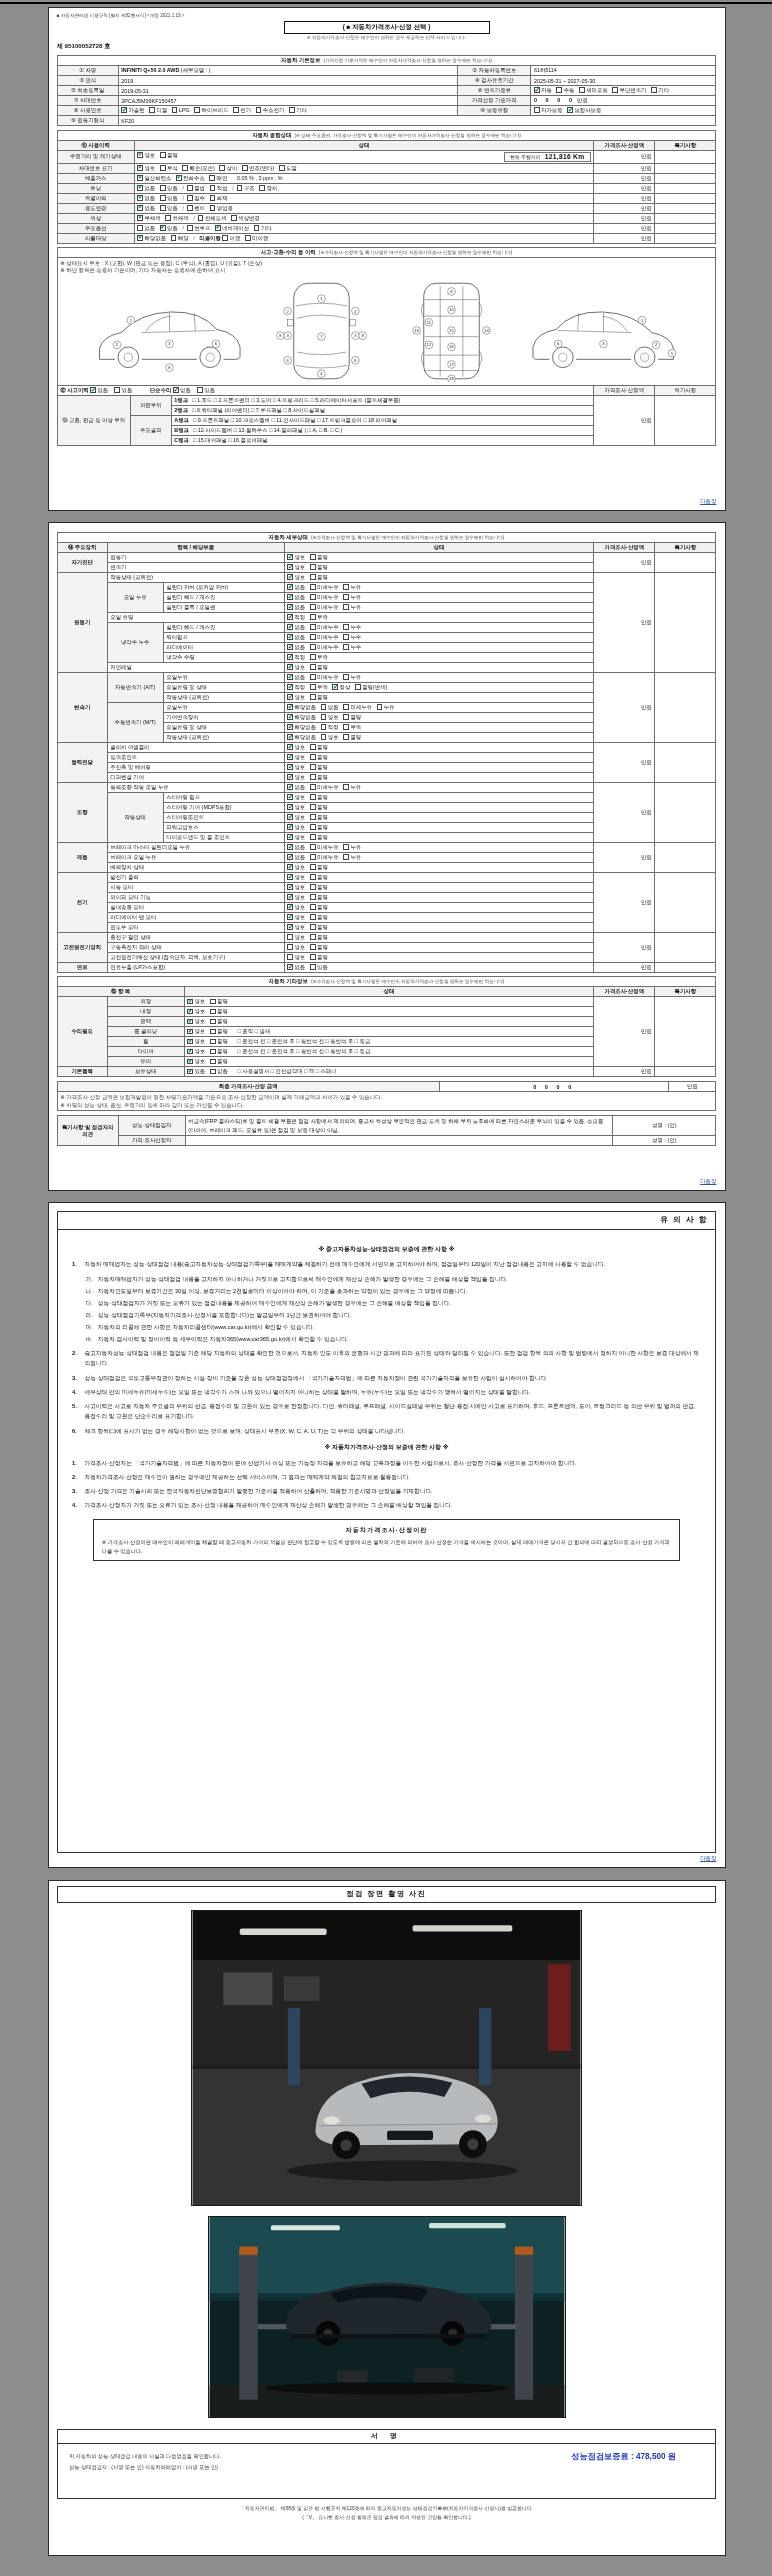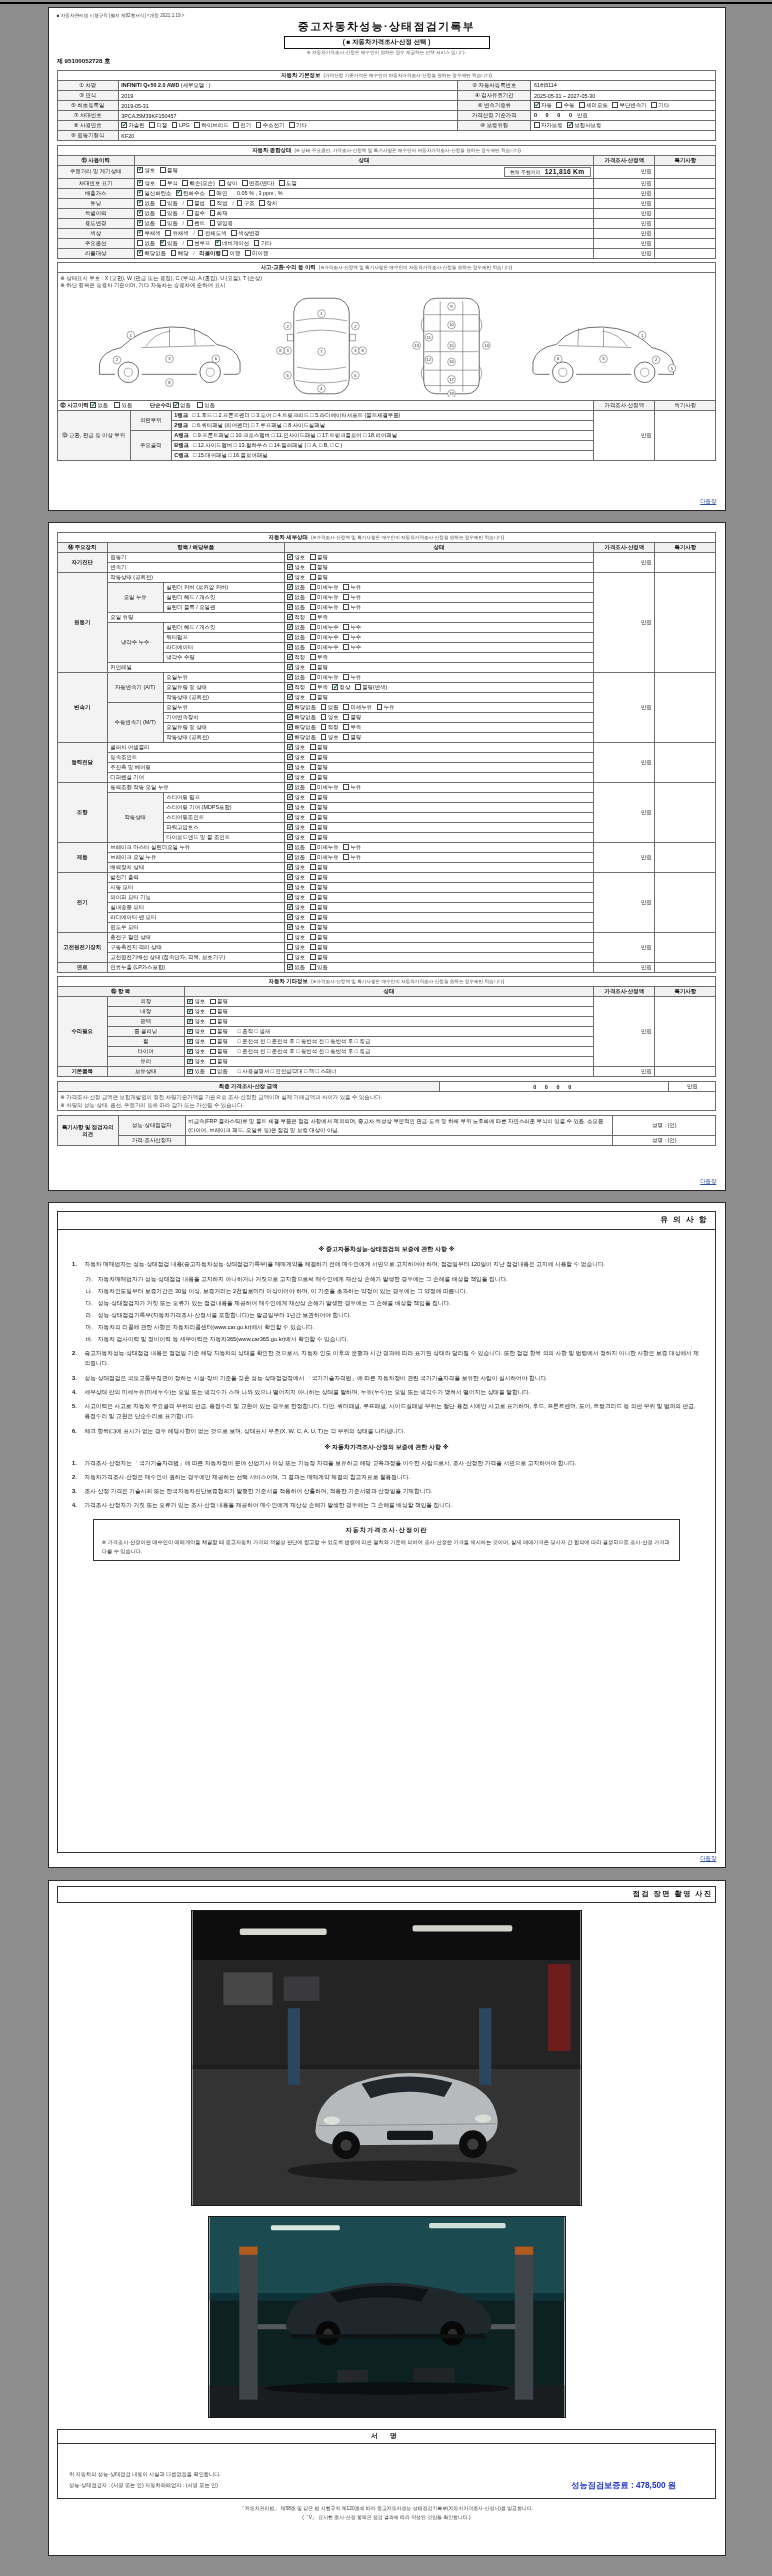--- a/index.html
+++ b/index.html
@@ -44,38 +44,37 @@
 .notice-title{text-align:right;font-weight:bold;font-size:7.7px;padding:3.6px;border-bottom:0.7px solid #333;letter-spacing:5.2px}
 .notice-body{padding:8.2px 14.4px;font-size:5.7px;line-height:1.85;flex:1}
 .nsect{text-align:center;font-weight:bold;margin:6.2px 0 4.1px;font-size:6px}
 .nitem{margin:3.6px 0;display:flex}
 .nsub{margin:1.5px 0 1.5px 13.4px;display:flex}
 .nno{flex:0 0 12.4px;font-weight:bold}
 .nsub .nno{font-weight:normal}
 .nbox{border:0.7px solid #333;margin:8.2px 20.6px 4.1px;padding:4.1px 8.2px}
 .nbox-title{text-align:center;font-weight:bold;margin-bottom:2.6px;font-size:6.2px;letter-spacing:1px}
 .nbox-text{font-size:5.2px;line-height:1.7;color:#222}
-.photo-head{border:0.7px solid #333;text-align:right;font-weight:bold;font-size:7.2px;padding:2.6px;margin-bottom:7.2px;letter-spacing:1.5px}
+.photo-head{border:0.7px solid #333;text-align:center;font-weight:bold;font-size:7.2px;padding:2.6px;margin-bottom:7.2px;letter-spacing:1.5px}
 .photo{display:block;margin:0 auto 9.3px;border:0.5px solid #1a1a1a}
 .sign-head{border:0.7px solid #333;text-align:center;font-weight:bold;font-size:6.7px;padding:2.1px;margin-top:2.1px;letter-spacing:5.2px}
-.sign-box{border:0.7px solid #333;border-top:none;padding:7.2px 11.3px;display:flex;align-items:flex-end;min-height:55px}
+.sign-box{border:0.7px solid #333;border-top:none;padding:7.2px 11.3px;display:flex;align-items:flex-start;min-height:55px}
 .sign-left{flex:1;font-size:5.2px;color:#333;line-height:2.1}
 .fee{font-size:8.2px;font-weight:bold;color:#1d35c8;margin-right:28px;white-space:nowrap}
 .foot{text-align:center;font-size:4.9px;color:#333;margin-top:6.2px;line-height:1.8}
 .histcell .opt{margin-right:6.2px}
 .optext{font-size:5.2px;line-height:1.6}
 </style>
 </head>
 <body>
 
 <div class="topbar"></div>
 
 <div class="sheet" id="page1">
   <div class="form-ref">■ 자동차관리법 시행규칙 [별지 제82호서식] &lt;개정 2021.1.19.&gt;</div>
-  <div class="title">중고자동차성능·상태점검기록부</div>
   <div class="selbox">( ■ 자동차가격조사·산정 선택 )</div>
   <div class="title-note">※ 자동차가격조사·산정은 매수인이 원하는 경우 제공하는 선택 서비스 입니다.</div>
   <div class="doc-no">제 95100052728 호</div>
 
   <table class="t">
     <colgroup>
         <col style="width:61px">
         <col>
         <col style="width:73px">
         <col style="width:185px">

